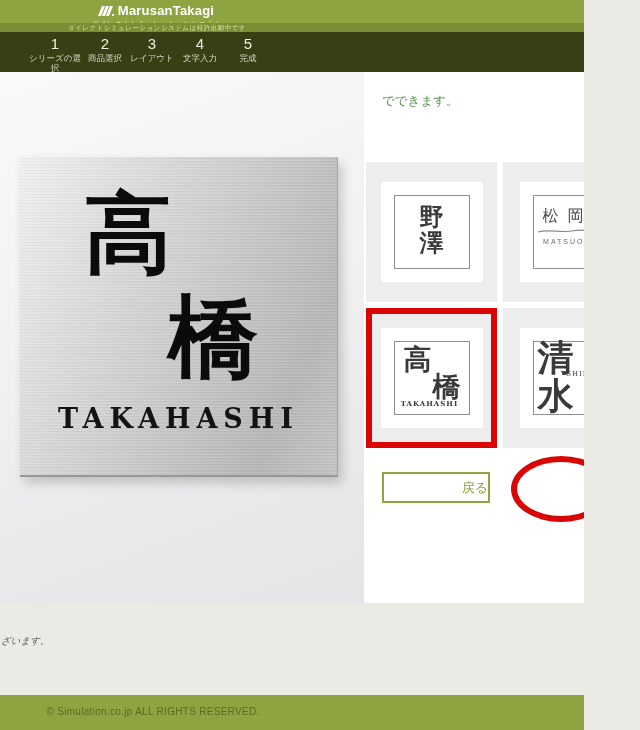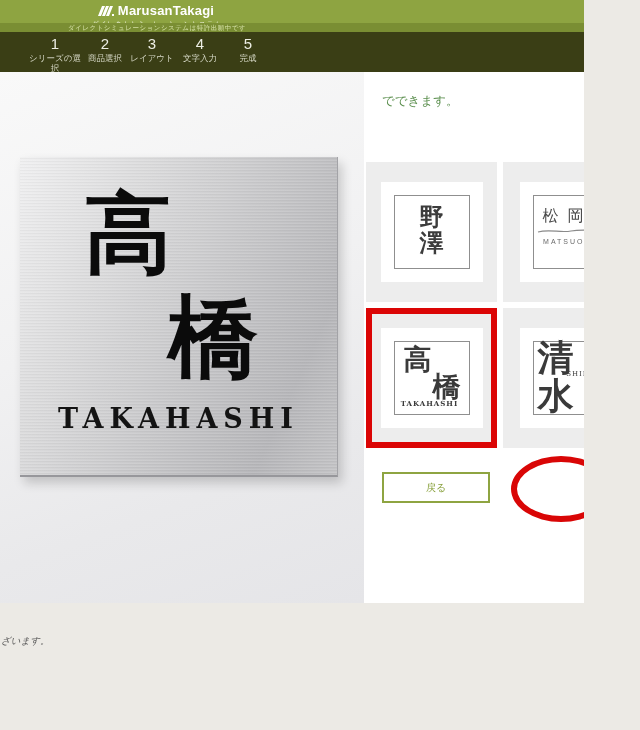--- a/index.html
+++ b/index.html
@@ -67,21 +67,21 @@
   .c2-clover { position:absolute; right:-1px; top:26px; font-size:11px; color:#6E7562; }
   .c2-romaji { position:absolute; left:0; right:0; top:42px; text-align:center; font-size:7px; letter-spacing:2px; color:#6A6A6A; }
   
   .c3-k1 { position:absolute; left:9px; top:4px; font-size:28px; line-height:1; font-family:"DejaVu Serif", serif; font-weight:700; color:#3A3A3A; }
   .c3-k2 { position:absolute; left:38px; top:31px; font-size:28px; line-height:1; font-family:"DejaVu Serif", serif; font-weight:700; color:#3A3A3A; }
   .c3-romaji { position:absolute; left:0; right:4px; bottom:6px; text-align:center; font-family:"DejaVu Serif", serif; font-size:7px; letter-spacing:1px; color:#3A3A3A; font-weight:600; }
   
   .c4-stack { position:absolute; left:4px; top:-4px; font-size:36px; line-height:38px; font-family:"DejaVu Serif", serif; font-weight:700; color:#3A3A3A; }
   .c4-romaji { position:absolute; right:0px; top:28px; font-family:"DejaVu Serif", serif; font-size:7px; letter-spacing:1px; color:#3A3A3A; font-weight:400; }
   
-  .btn { position:absolute; top:400px; height:31px; font-size:10px; text-align:center; line-height:28px; cursor:pointer; }
+  .btn { position:absolute; top:400px; height:31px; font-size:13px; text-align:right; line-height:28px; cursor:pointer; }
   .btn-back { left:18px; width:108px; background:#fff; border:2px solid #8EA441; color:#88A03C; }
   .btn-next { left:146px; width:107px; background:#8EA441; border:none; color:#fff; line-height:31px; }
   .red-ellipse {
     position:absolute; left:147px; top:384px; width:100px; height:66px;
     border:6px solid #D90606; border-radius:50%; pointer-events:none;
   }
   
   .notes { position:absolute; left:0; top:603px; width:640px; height:92px; background:#ECEAE5;font-style:italic; }
   .note-line { position:absolute; left:1px; white-space:nowrap; font-size:9.5px; color:#585858; }
   .nl1 { top:32px; } .nl2 { top:48px; }
@@ -194,14 +194,17 @@
     </div>
 
     <button class="btn btn-back">戻る</button>
     <div class="red-ellipse"></div>
   </div>
 
   <div class="notes">
     <div class="note-line nl1">ざいます。</div>
   </div>
 
+  <div class="footer">
+    <div class="footer-text">© Simulation.co.jp ALL RIGHTS RESERVED.</div>
+  </div>
 
 </div>
 
 </body></html>

